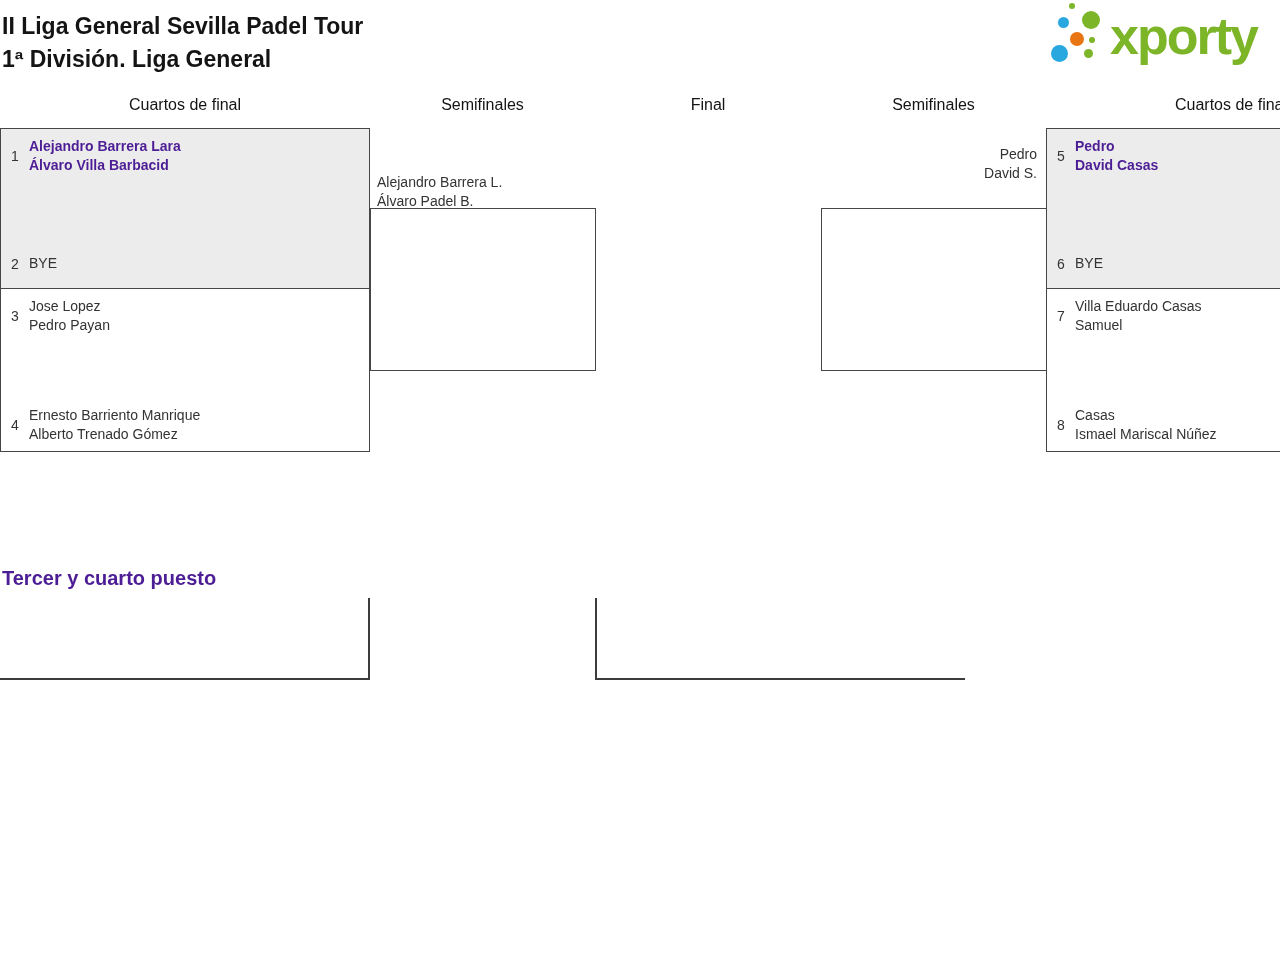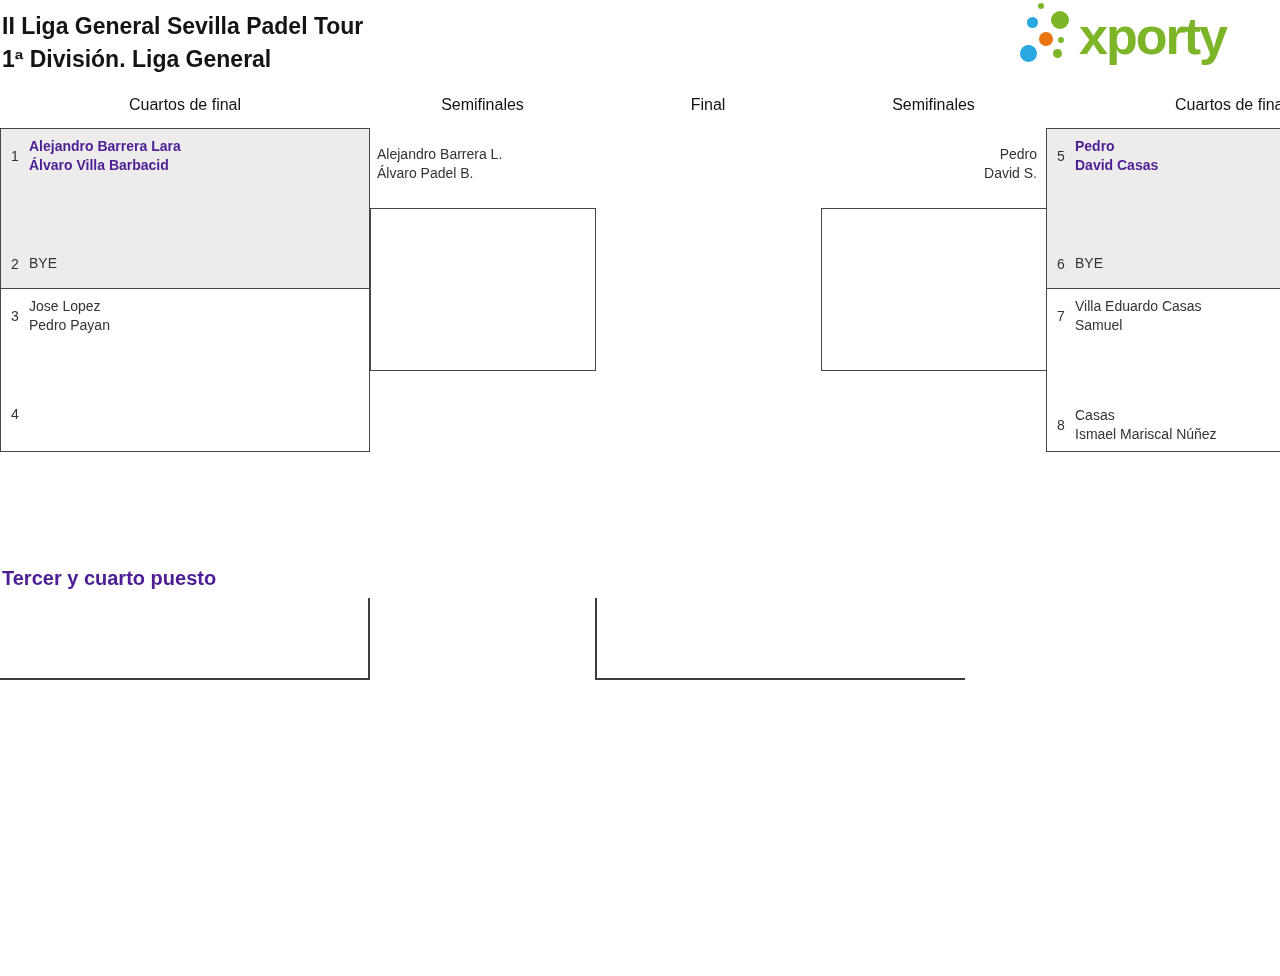--- a/index.html
+++ b/index.html
@@ -9,21 +9,21 @@
     background:#ffffff;
     overflow:hidden;
     font-family:"Liberation Sans","DejaVu Sans",sans-serif;
     color:#333;
   }
   
   .title {
     position:absolute; left:2px; top:2px;
     font-size:23px; font-weight:700; line-height:33px; color:#141414;margin-top:8px;
   }
-  .logo { position:absolute; left:1017px; top:0; width:232px; height:80px; }
+  .logo { position:absolute; left:1048px; top:0; width:232px; height:80px; }
   .logo .dot { position:absolute; border-radius:50%; }
   .d1 { left:21px; top:3px;  width:6px;  height:6px;  background:#7db529; }
   .d2 { left:34px; top:11px; width:18px; height:18px; background:#7db529; }
   .d3 { left:10px; top:17px; width:11px; height:11px; background:#29a8e0; }
   .d4 { left:22px; top:32px; width:14px; height:14px; background:#e87511; }
   .d5 { left:41px; top:37px; width:6px;  height:6px;  background:#7db529; }
   .d6 { left:3px;  top:45px; width:17px; height:17px; background:#29a8e0; }
   .d7 { left:36px; top:49px; width:9px;  height:9px;  background:#7db529; }
   .logo .wordmark {
     position:absolute; left:62px; top:6px;
@@ -55,21 +55,21 @@
   .entry .names { line-height:19px; white-space:nowrap; }
   .entry.adv .names { font-weight:700; color:#4c1d95; }
   .pos-top { top:8px; }
   .pos-bottom { top:117px; }
   .pos-bottom-single { top:125px; }
   
   .sf-label {
     position:absolute; top:145px;
     font-size:14px; line-height:19px; color:#333;
   }
-  .sf-label.left  { left:377px; width:215px; text-align:left; }
+  .sf-label.left  { left:377px; width:215px; text-align:left;margin-top:28px; }
   .sf-label.right { left:821px; width:216px; text-align:right; }
   
   .tp-heading {
     position:absolute; left:2px; top:567px;
     font-size:20px; font-weight:700; color:#4c1d95;
   }
   .tp-box { position:absolute; top:598px; width:370px; height:82px; }
   .tp-box.lft { left:0;     border-right:2px solid #3c3c3c;  border-bottom:2px solid #3c3c3c; }
   .tp-box.mid { left:595px; border-left:2px solid #3c3c3c;   border-bottom:2px solid #3c3c3c; }
 </style>
@@ -117,20 +117,24 @@
 <div class="match" style="left:0;top:288px;height:164px;">
   <div class="entry pos-top">
     <span class="seed">3</span>
     <span class="names">
       <span>Jose Lopez</span><br>
       <span>Pedro Payan</span>
     </span>
   </div>
   <div class="entry pos-bottom">
     <span class="seed">4</span>
+    <span class="names">
+      <span>Ernesto Barriento Manrique</span><br>
+      <span>Alberto Trenado Gómez</span>
+    </span>
   </div>
 </div>
 
 <div class="sf-label left">
   <span>Alejandro Barrera L.</span><br>
   <span>Álvaro Padel B.</span>
 </div>
 <div class="sfbox" style="left:370px;top:208px;height:163px;"></div>
 
 <div class="sf-label right">

